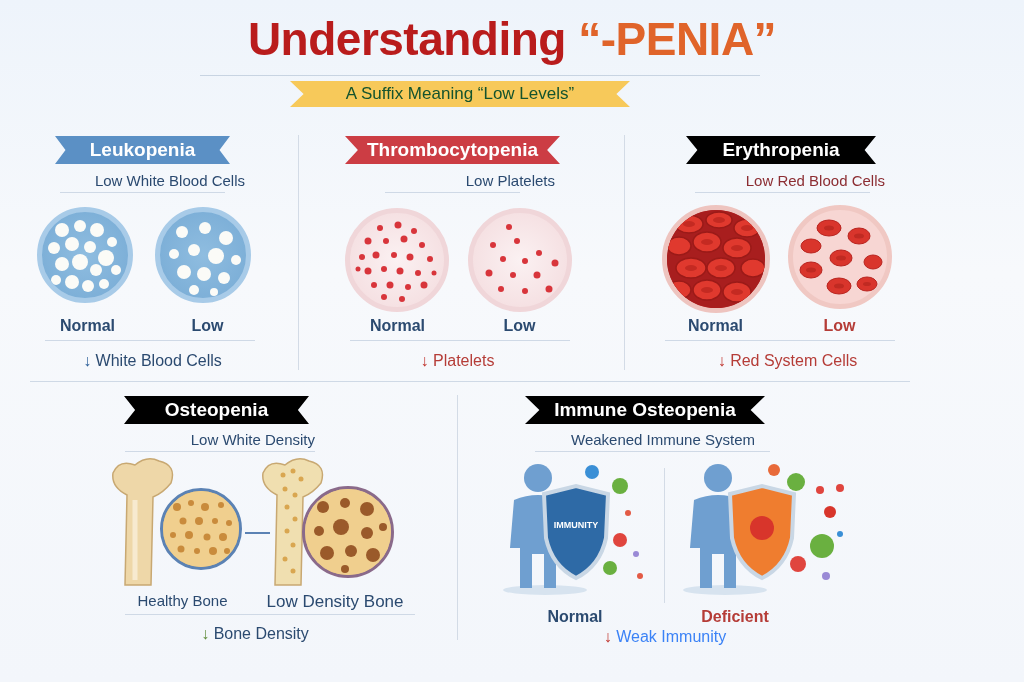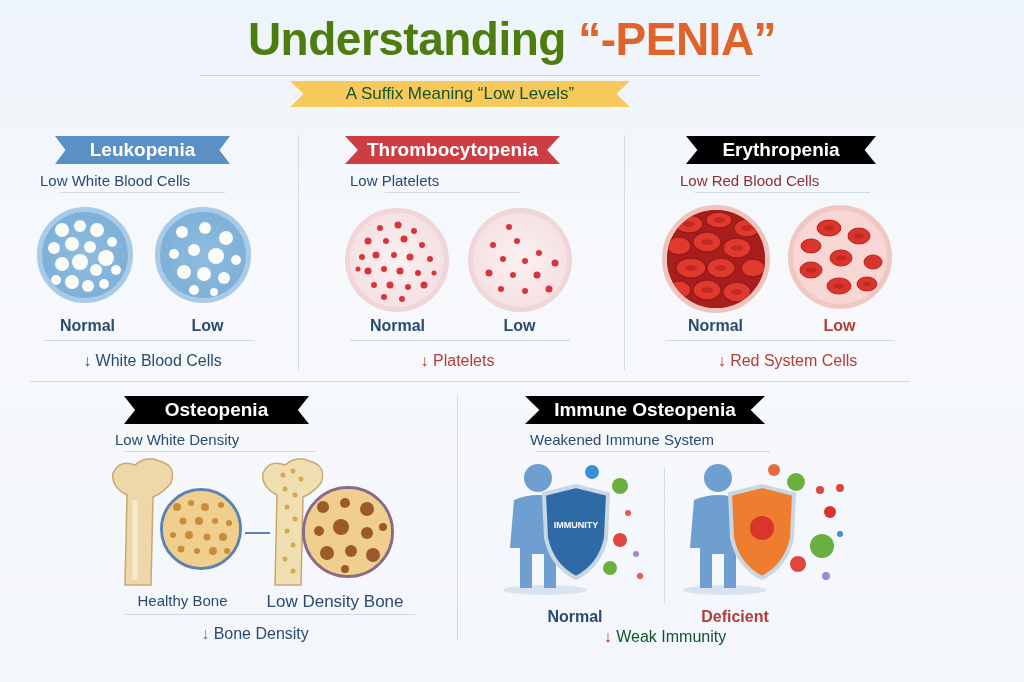--- a/index.html
+++ b/index.html
@@ -1,31 +1,31 @@
 <!DOCTYPE html>
 <html><head>
 <meta charset="utf-8">
 <style>
   *{box-sizing:border-box;margin:0;padding:0}
   html,body{width:1024px;height:682px;overflow:hidden}
   body{font-family:"Liberation Sans",sans-serif;background:linear-gradient(180deg,#eef4fb 0%,#f7f9fc 40%,#f3f6fb 100%);position:relative;color:#2b4a70}
   .abs{position:absolute}
   .title{left:0;width:1024px;top:12px;text-align:center;font-size:46px;font-weight:bold;letter-spacing:-0.5px}
-  .title .t1{color:#4d7c0f}
+  .title .t1{color:#b91c1c}
   .title .t2{color:#e0642a}
   .title-rule{left:200px;width:560px;top:75px;height:1px;background:#c8d4e2}
   .subtitle-ribbon{left:290px;width:340px;top:81px;height:26px;background:#f7c95a;text-align:center;font-size:17px;line-height:26px;color:#14532d;
     clip-path:polygon(0 0,100% 0,96% 50%,100% 100%,0 100%,4% 50%)}
   .ribbon{height:28px;text-align:center;color:#fff;font-weight:bold;font-size:19px;line-height:28px;
     clip-path:polygon(0 0,100% 0,94% 50%,100% 100%,0 100%,6% 50%)}
   .rb-blue{background:#5b90c5}
   .rb-red{background:#cc3d44}
   .rb-redorange{background:#000000}
   .rb-green{background:#000000}
-  .sub{text-align:left;font-size:15px;color:#2b4a70}
+  .sub{text-align:right;font-size:15px;color:#2b4a70}
   .sub-red{color:#8c2d32}
   .rule{height:1px;background:#cfd9e6}
   .vrule{width:1px;background:#d3dbe6}
   .label{font-size:16px;font-weight:bold;text-align:center;color:#2b4a70}
   .label-red{color:#b53c37}
   .foot{font-size:16px;text-align:center;color:#2b4a70}
   .foot-arrow{font-weight:bold}
   .circle{border-radius:50%;overflow:hidden}
   .wbc{background:radial-gradient(circle,#8fbde0 0%,#7eb0d8 70%,#6a9ccb 100%);border:5px solid #a8cbe8}
   .plt{background:radial-gradient(circle,#fbf1f2 0%,#f5e0e2 75%,#ecccd0 100%);border:5px solid #f0d6d9}
@@ -342,15 +342,15 @@
     <circle cx="150" cy="54" r="6" fill="#d8352b"></circle>
     <circle cx="160" cy="76" r="3" fill="#3a8fd6"></circle>
     <circle cx="142" cy="88" r="12" fill="#6ab040"></circle>
     <circle cx="118" cy="106" r="8" fill="#e0453e"></circle>
     <circle cx="146" cy="118" r="4" fill="#9a8ad6"></circle>
   </svg>
   <div class="abs label" style="left:530px;top:608px;width:90px">Normal</div>
   <div class="abs label label-red" style="left:690px;top:608px;width:90px">Deficient</div>
   <div class="abs foot" style="left:580px;top:628px;width:170px">
     <span class="foot-arrow" style="color:#c0362f">↓</span>
-    <span style="color:#14532d">Weak Immunity</span>
+    <span style="color:#3b82f6">Weak Immunity</span>
   </div>
 </div>
 
 </body></html>

